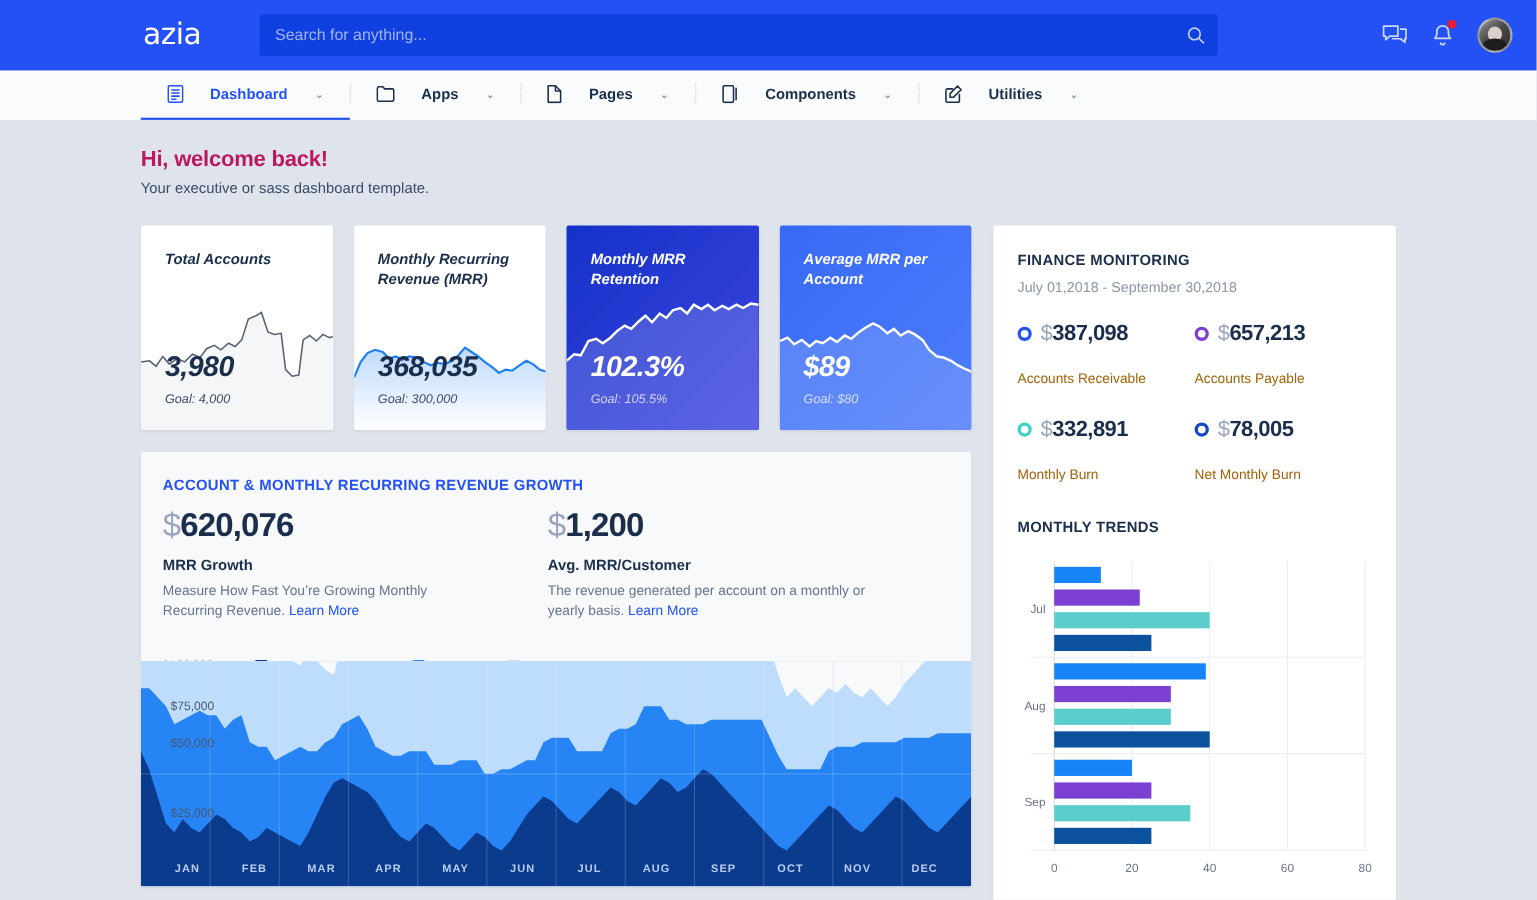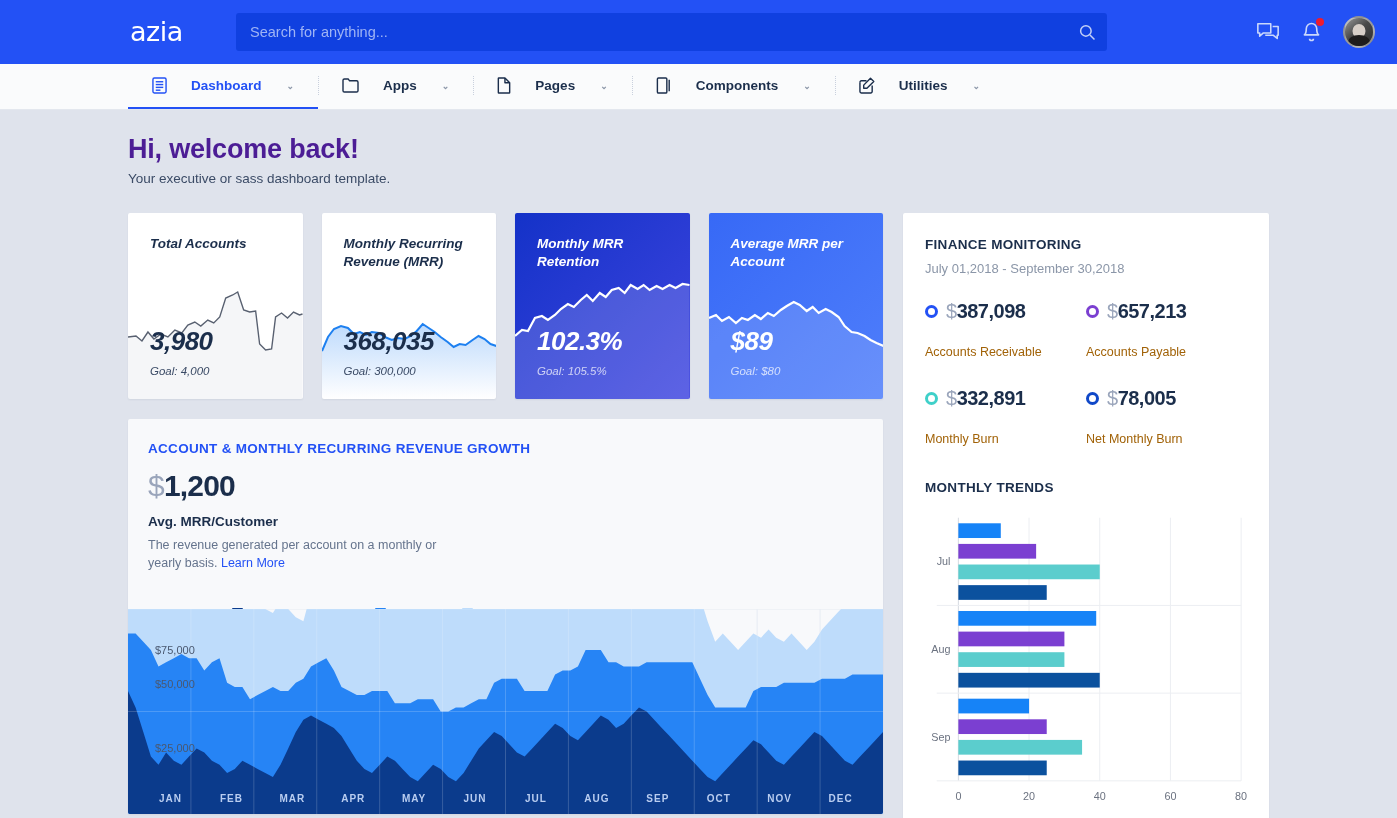--- a/index.html
+++ b/index.html
@@ -86,21 +86,21 @@
     content:""; position:absolute; left:0; top:12px; bottom:12px;
     border-left: 1px dotted #c9d0dd;
   }
   .navitem.active { color: #2351f5; border-bottom-color: #2351f5; }
   .navitem .chev { font-size: 9px; color: #8b96a8; margin-left: 1px; }
   .navitem svg { display:block; }
 
   
   .page { padding: 24px 128px 0 128px; }
   .welcome-title {
-    font-size: 27px; font-weight: 700; color: #4c1d95;
+    font-size: 20px; font-weight: 700; color: #be185d;
     letter-spacing: -0.2px;
   }
   .welcome-sub {
     font-size: 13.5px; color: #3b4b66; margin-top: 6px;
   }
 
   
   .main-grid {
     display: flex; gap: 20px; margin-top: 27px;
   }
@@ -348,20 +348,25 @@
           <div class="stat-title">Average MRR per Account</div>
           <div class="stat-value">$89</div>
           <div class="stat-goal">Goal: $80</div>
         </div>
       </div>
 
       <div class="growth-panel">
         <div class="growth-title">ACCOUNT &amp; MONTHLY RECURRING REVENUE GROWTH</div>
 
         <div class="kpi-row">
+          <div class="kpi">
+            <div class="kpi-amount"><span class="cur">$</span><span>620,076</span></div>
+            <div class="kpi-label">MRR Growth</div>
+            <div class="kpi-desc"><span>Measure How Fast You’re Growing Monthly Recurring Revenue.</span> <a href="#">Learn More</a></div>
+          </div>
           <div class="kpi">
             <div class="kpi-amount"><span class="cur">$</span><span>1,200</span></div>
             <div class="kpi-label">Avg. MRR/Customer</div>
             <div class="kpi-desc"><span>The revenue generated per account on a monthly or yearly basis.</span> <a href="#">Learn More</a></div>
           </div>
         </div>
 
         <div class="legend-row">
           <div class="axis-top">$100,000</div>
           <div class="legend">

